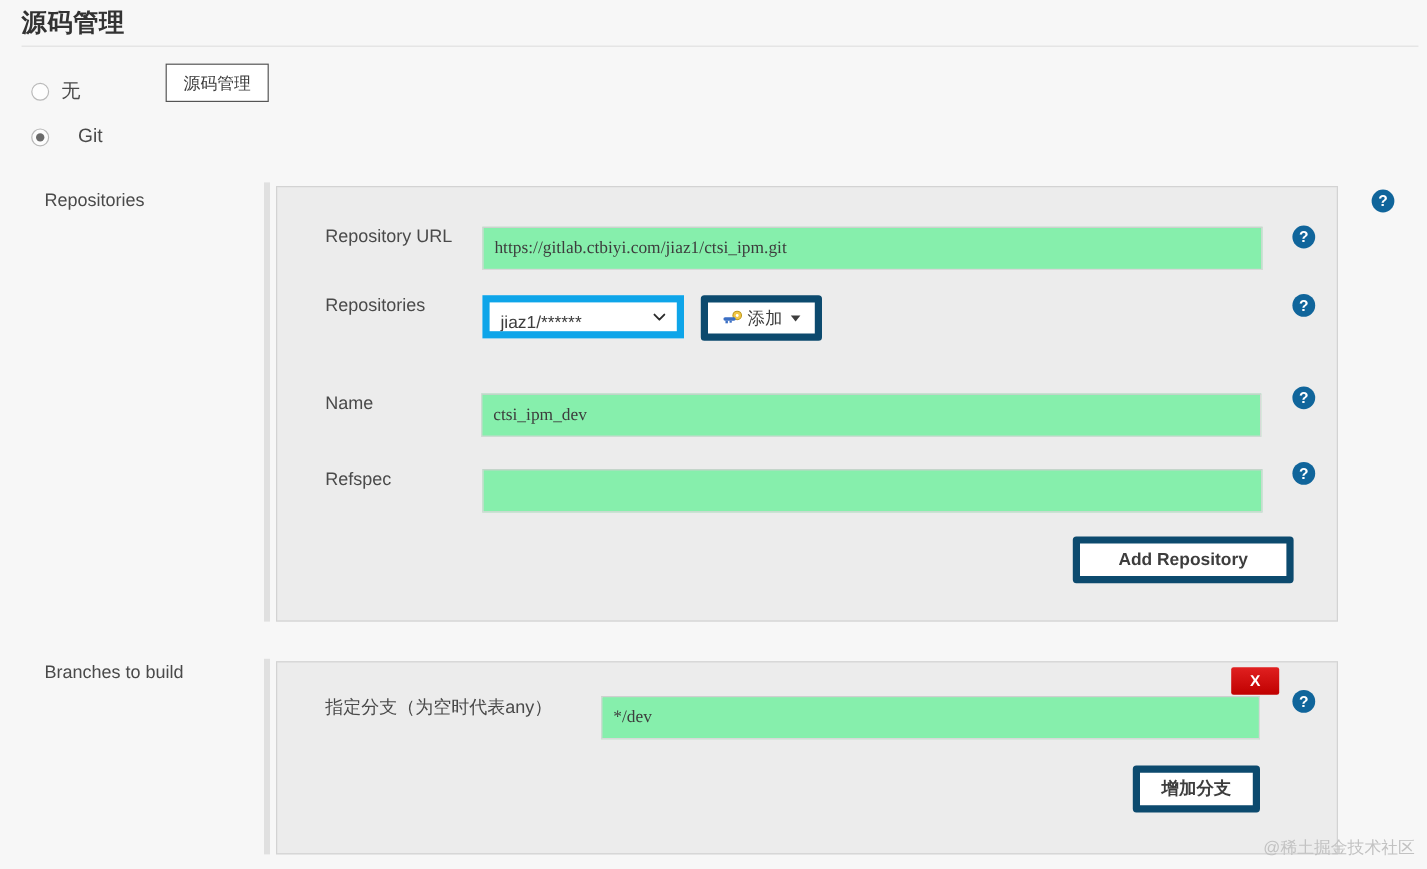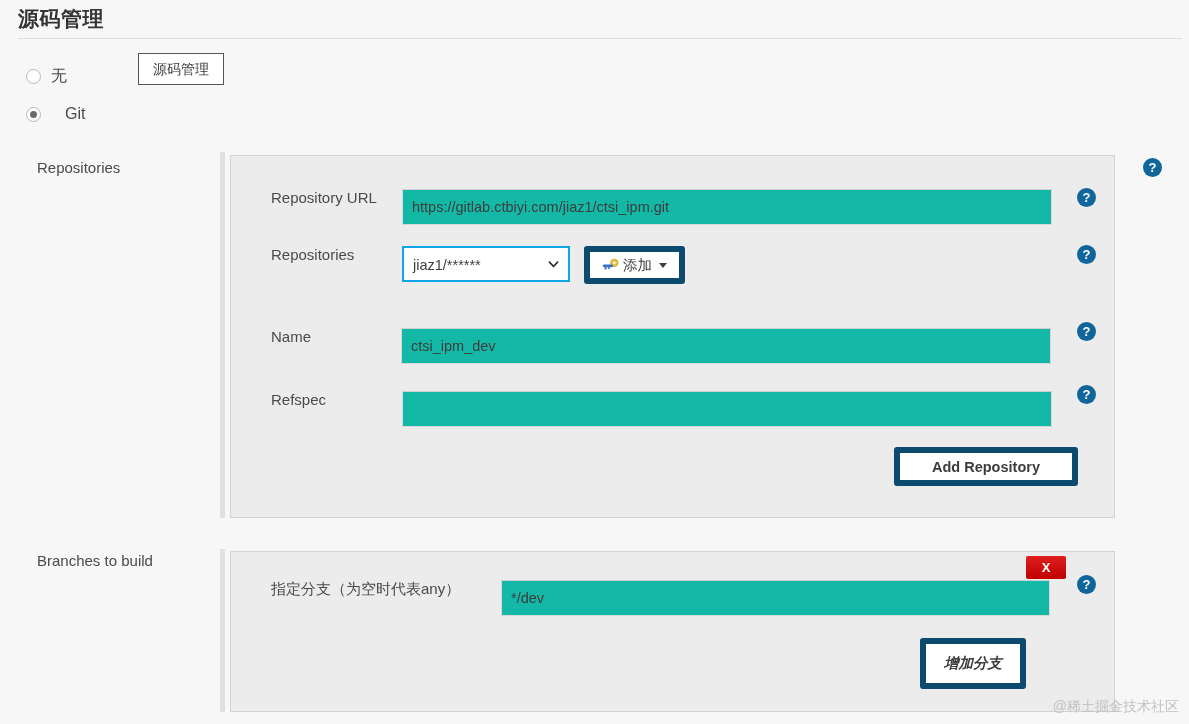--- a/index.html
+++ b/index.html
@@ -116,24 +116,24 @@
     align-items: flex-start;
   }
   .form-label {
     font-size: 15px;
     color: #4a4a4a;
     text-align: left;
     white-space: nowrap;
   }
   .text-input {
     box-sizing: border-box;
-    background: #14b8a6;
+    background: #86efac;
     border: 1px solid #d8d8d8;
     border-top-color: #cfcfcf;
-    font-family: Liberation Sans, sans-serif;
+    font-family: Liberation Serif, serif;
     font-size: 14.5px;
     color: #3d3d3d;
     padding: 0 9px;
     outline: none;
     height: 36px;
     line-height: 34px;
     white-space: nowrap;
     overflow: hidden;
   }
 
@@ -145,21 +145,21 @@
   
   #row-cred { left: 40px; top: 90px; }
   #row-cred .form-label { width: 128px; }
   .select-box {
     position: relative;
     box-sizing: border-box;
     width: 168px;
     height: 36px;
     margin-left: 3px;
     background: #ffffff;
-    border: 2px solid #0ea5e9;
+    border: 6px solid #0ea5e9;
     font-size: 14.5px;
     color: #3d3d3d;
     line-height: 34px;
     padding: 0 26px 0 9px;
     white-space: nowrap;
     overflow: hidden;
   }
   .select-caret {
     position: absolute;
     right: 9px;
@@ -217,25 +217,24 @@
     padding: 0 32px;
   }
 
   
   #row-branch { left: 40px; top: 28px; }
   #row-branch .form-label { width: 227px; }
   #row-branch .text-input { width: 549px; margin-left: 3px; }
 
   #add-branch-button {
     position: absolute;
-    left: 689px;
+    left: 713px;
     top: 86px;
-    height: 51px;
+    height: 39px;
     padding: 0 18px;
-    font-style: italic;
   }
 
   
   #branch-delete-button {
     position: absolute;
     left: 795px;
     top: 4px;
     width: 40px;
     height: 23px;
     border: none;

